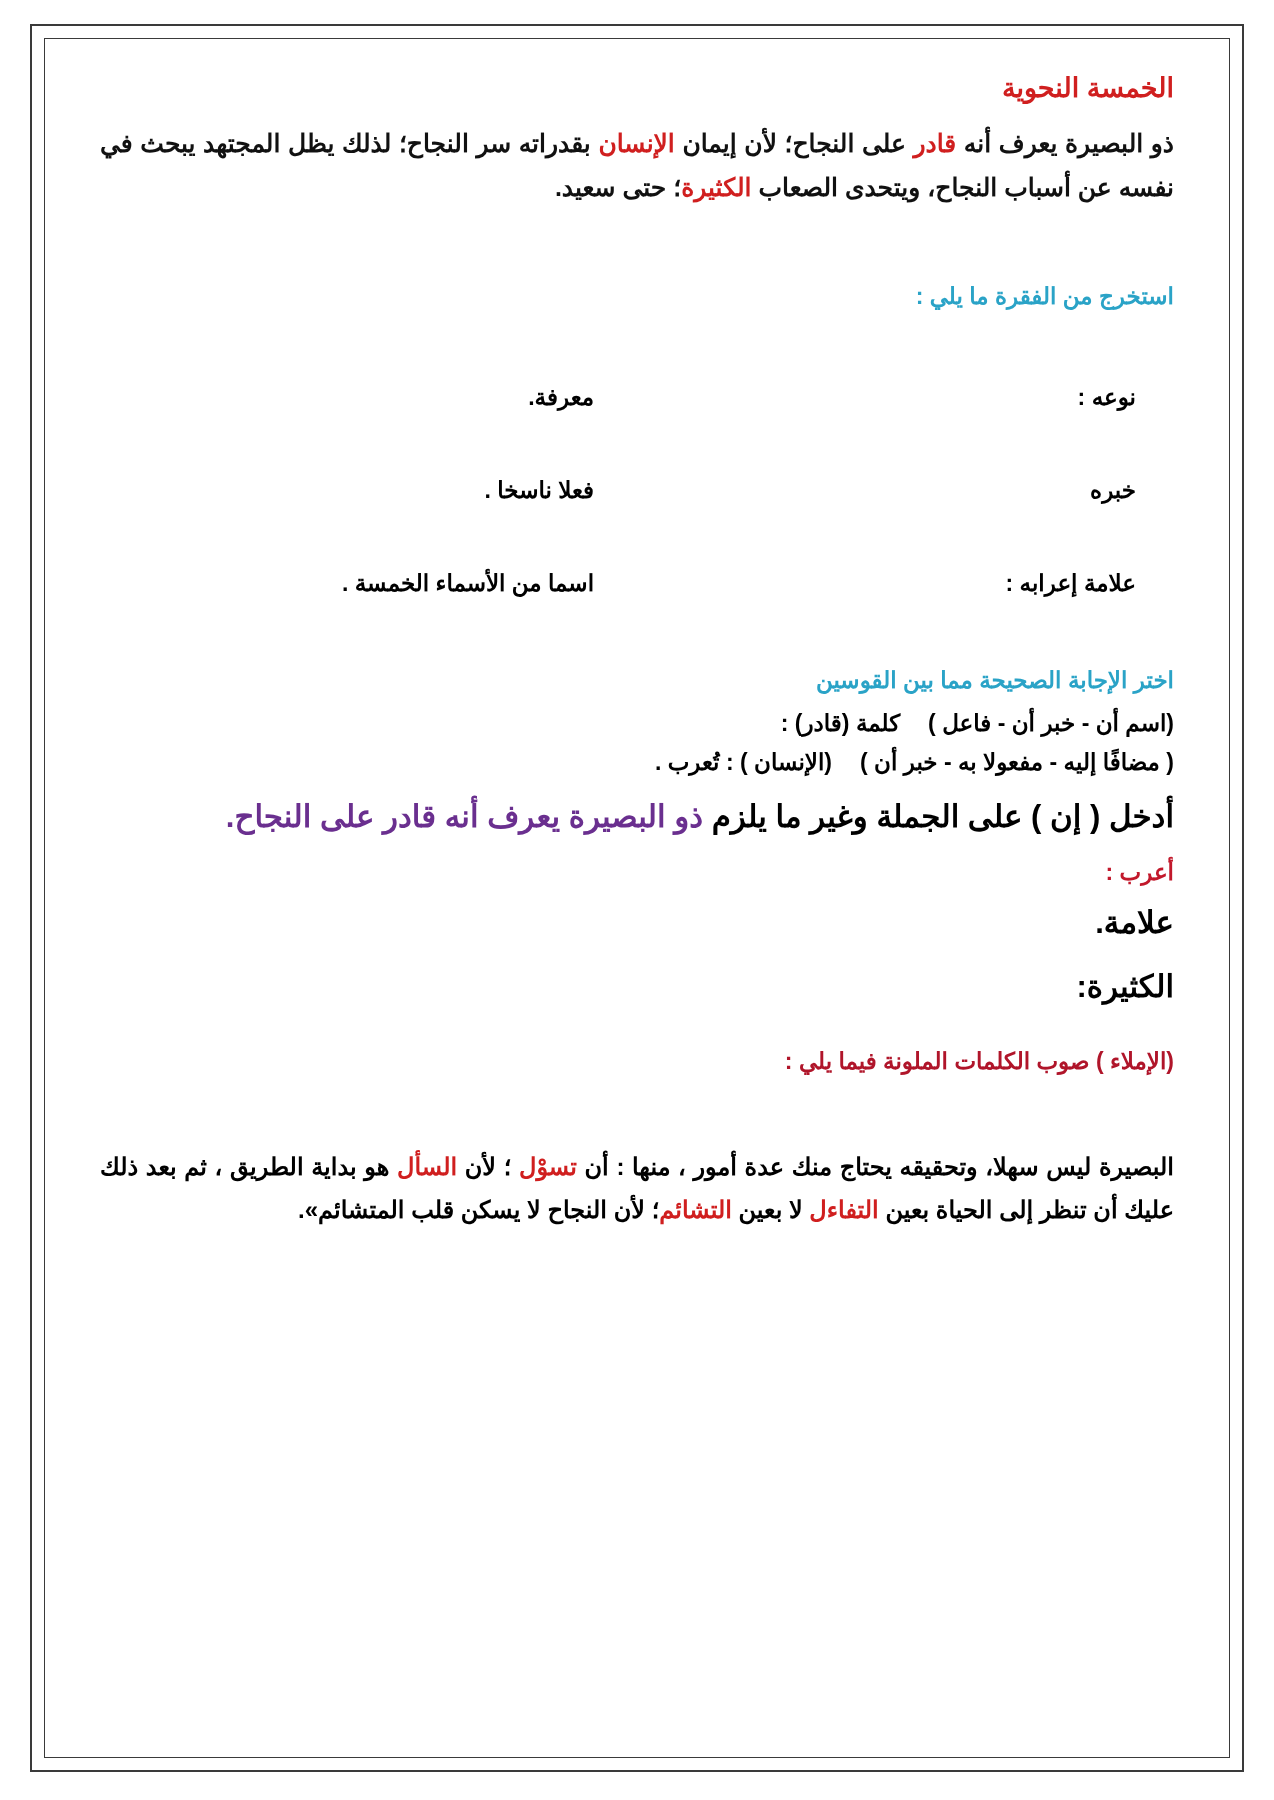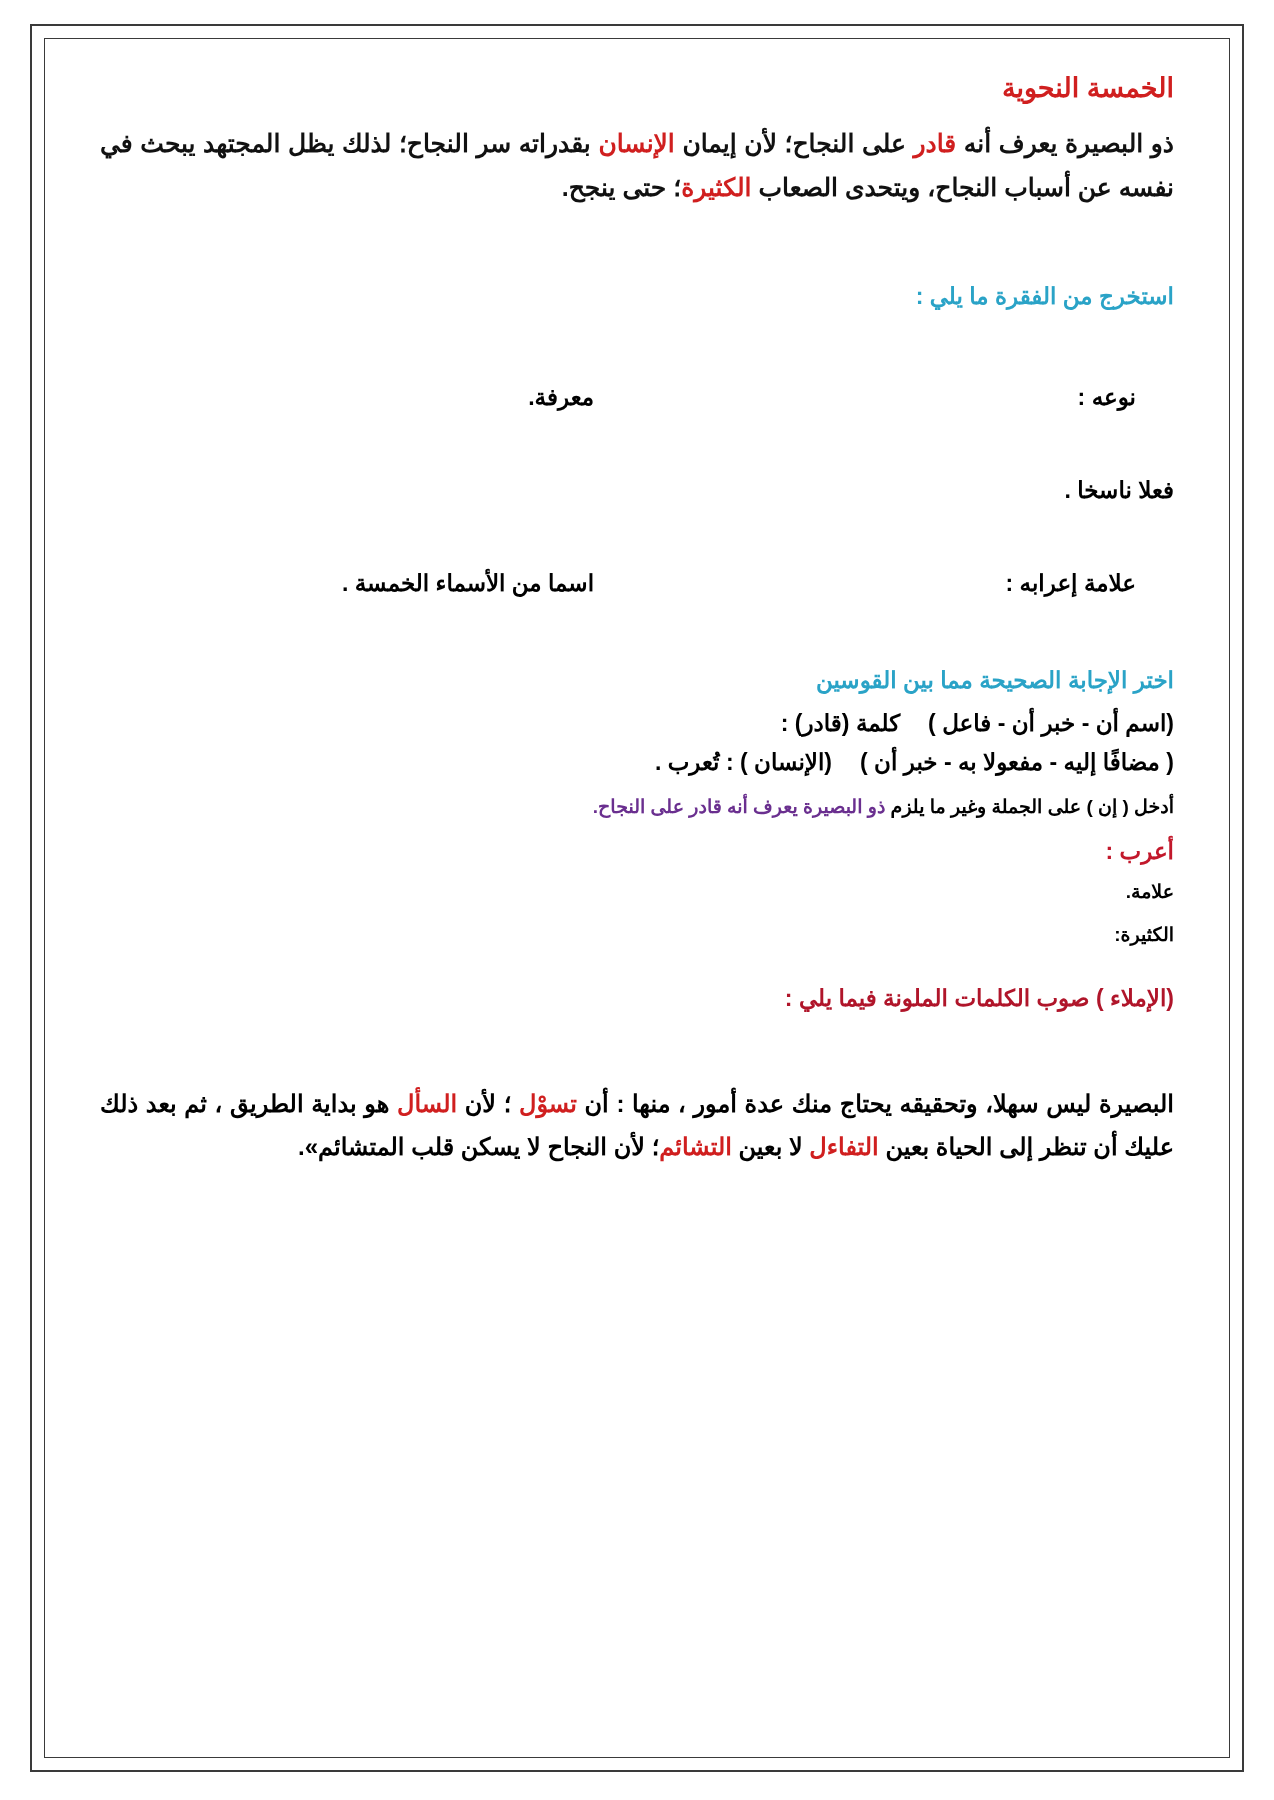--- a/index.html
+++ b/index.html
@@ -143,21 +143,21 @@
     display: flex;
     flex-direction: row;
     justify-content: flex-start;
     align-items: baseline;
     gap: 28px;
   }
   .choice-line .left-part { white-space: nowrap; }
   .choice-line .right-part { white-space: nowrap; }
 
   .plain-line {
-    font-size: 19px;
+    font-size: 31px;
     font-weight: bold;
     line-height: 1.75;
     text-align: right;
     margin: 0;
   }
 
   .imla-para {
     font-size: 24px;
     font-weight: bold;
     line-height: 1.8;
@@ -173,36 +173,37 @@
 
   <div class="frame-outer"></div>
   <div class="frame-inner"></div>
 
 
   <div class="content">
     <div class="doc-body">
 
       <h1 class="title">الخمسة النحوية</h1>
 
-      <p class="para"><span>ذو البصيرة يعرف أنه </span><span class="hl-red">قادر</span><span> على النجاح؛ لأن إيمان </span><span class="hl-red">الإنسان</span><span> بقدراته سر النجاح؛ لذلك يظل المجتهد يبحث في نفسه عن أسباب النجاح، ويتحدى الصعاب </span><span class="hl-red">الكثيرة</span><span>؛ حتى ينجح.</span></p>
+      <p class="para"><span>ذو البصيرة يعرف أنه </span><span class="hl-red">قادر</span><span> على النجاح؛ لأن إيمان </span><span class="hl-red">الإنسان</span><span> بقدراته سر النجاح؛ لذلك يظل المجتهد يبحث في نفسه عن أسباب النجاح، ويتحدى الصعاب </span><span class="hl-red">الكثيرة</span><span>؛ حتى سعيد.</span></p>
 
       <div class="spacer-lg"></div>
 
       <p class="section-head">استخرج من الفقرة ما يلي :</p>
 
       <div class="spacer-lg"></div>
 
       <div class="qrow">
         <div class="q-sub">نوعه :</div>
         <div class="q-main">معرفة.</div>
       </div>
 
       <div class="spacer-lg" style="height:66px;"></div>
 
       <div class="qrow">
+        <div class="q-sub">خبره</div>
         <div class="q-main">فعلا ناسخا .</div>
       </div>
 
       <div class="spacer-lg" style="height:66px;"></div>
 
       <div class="qrow">
         <div class="q-sub">علامة إعرابه :</div>
         <div class="q-main">اسما من الأسماء الخمسة .</div>
       </div>
 

